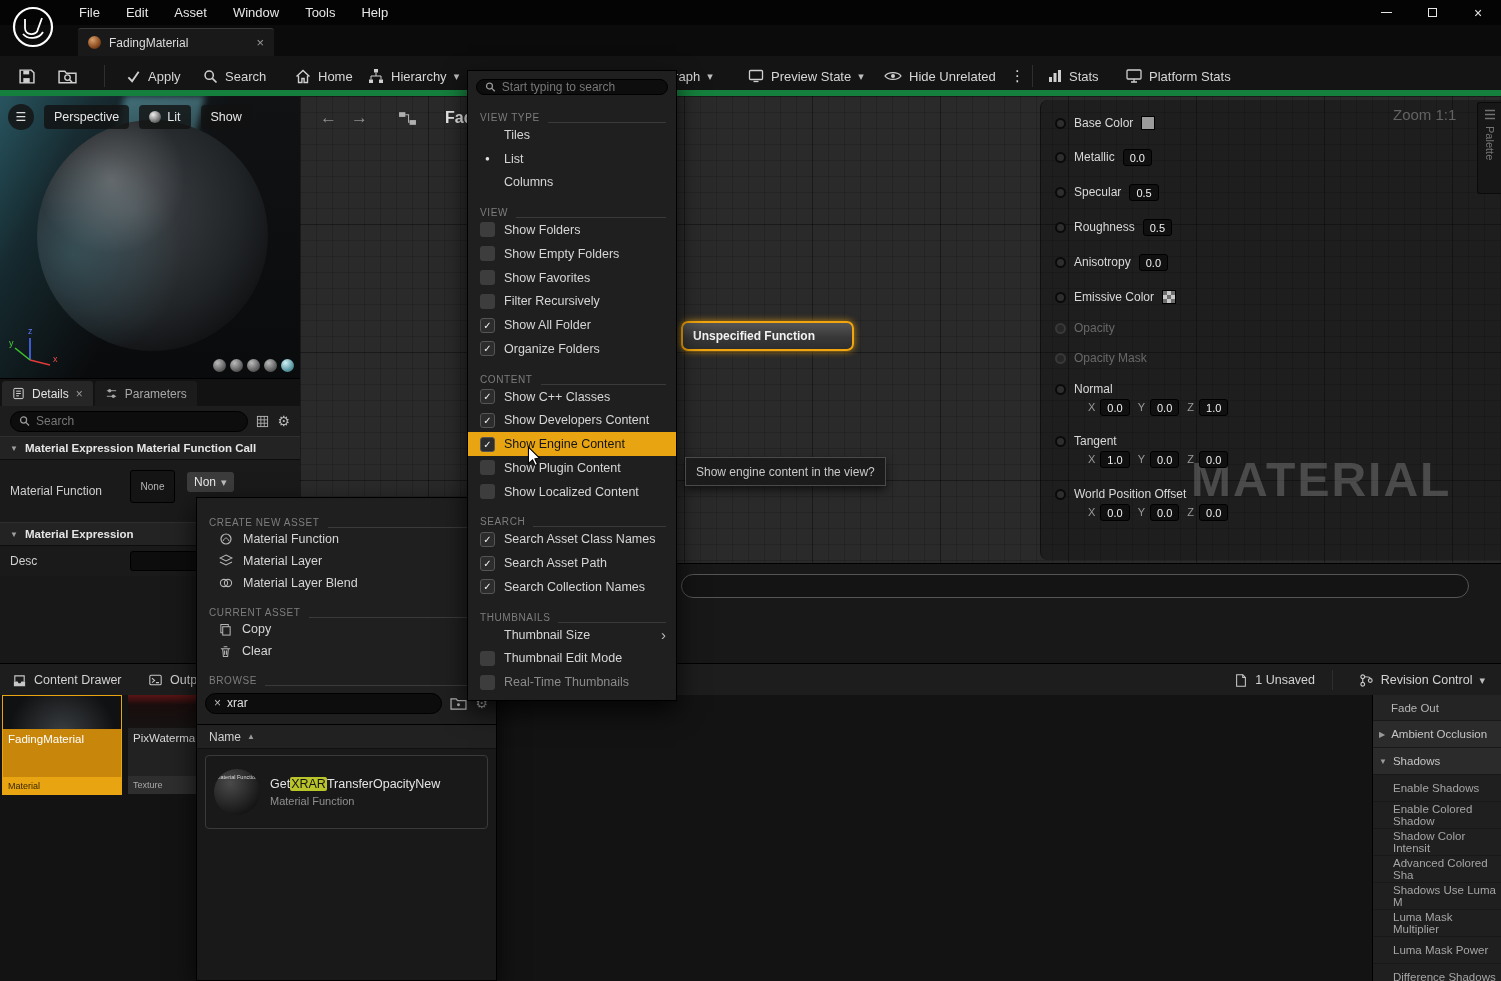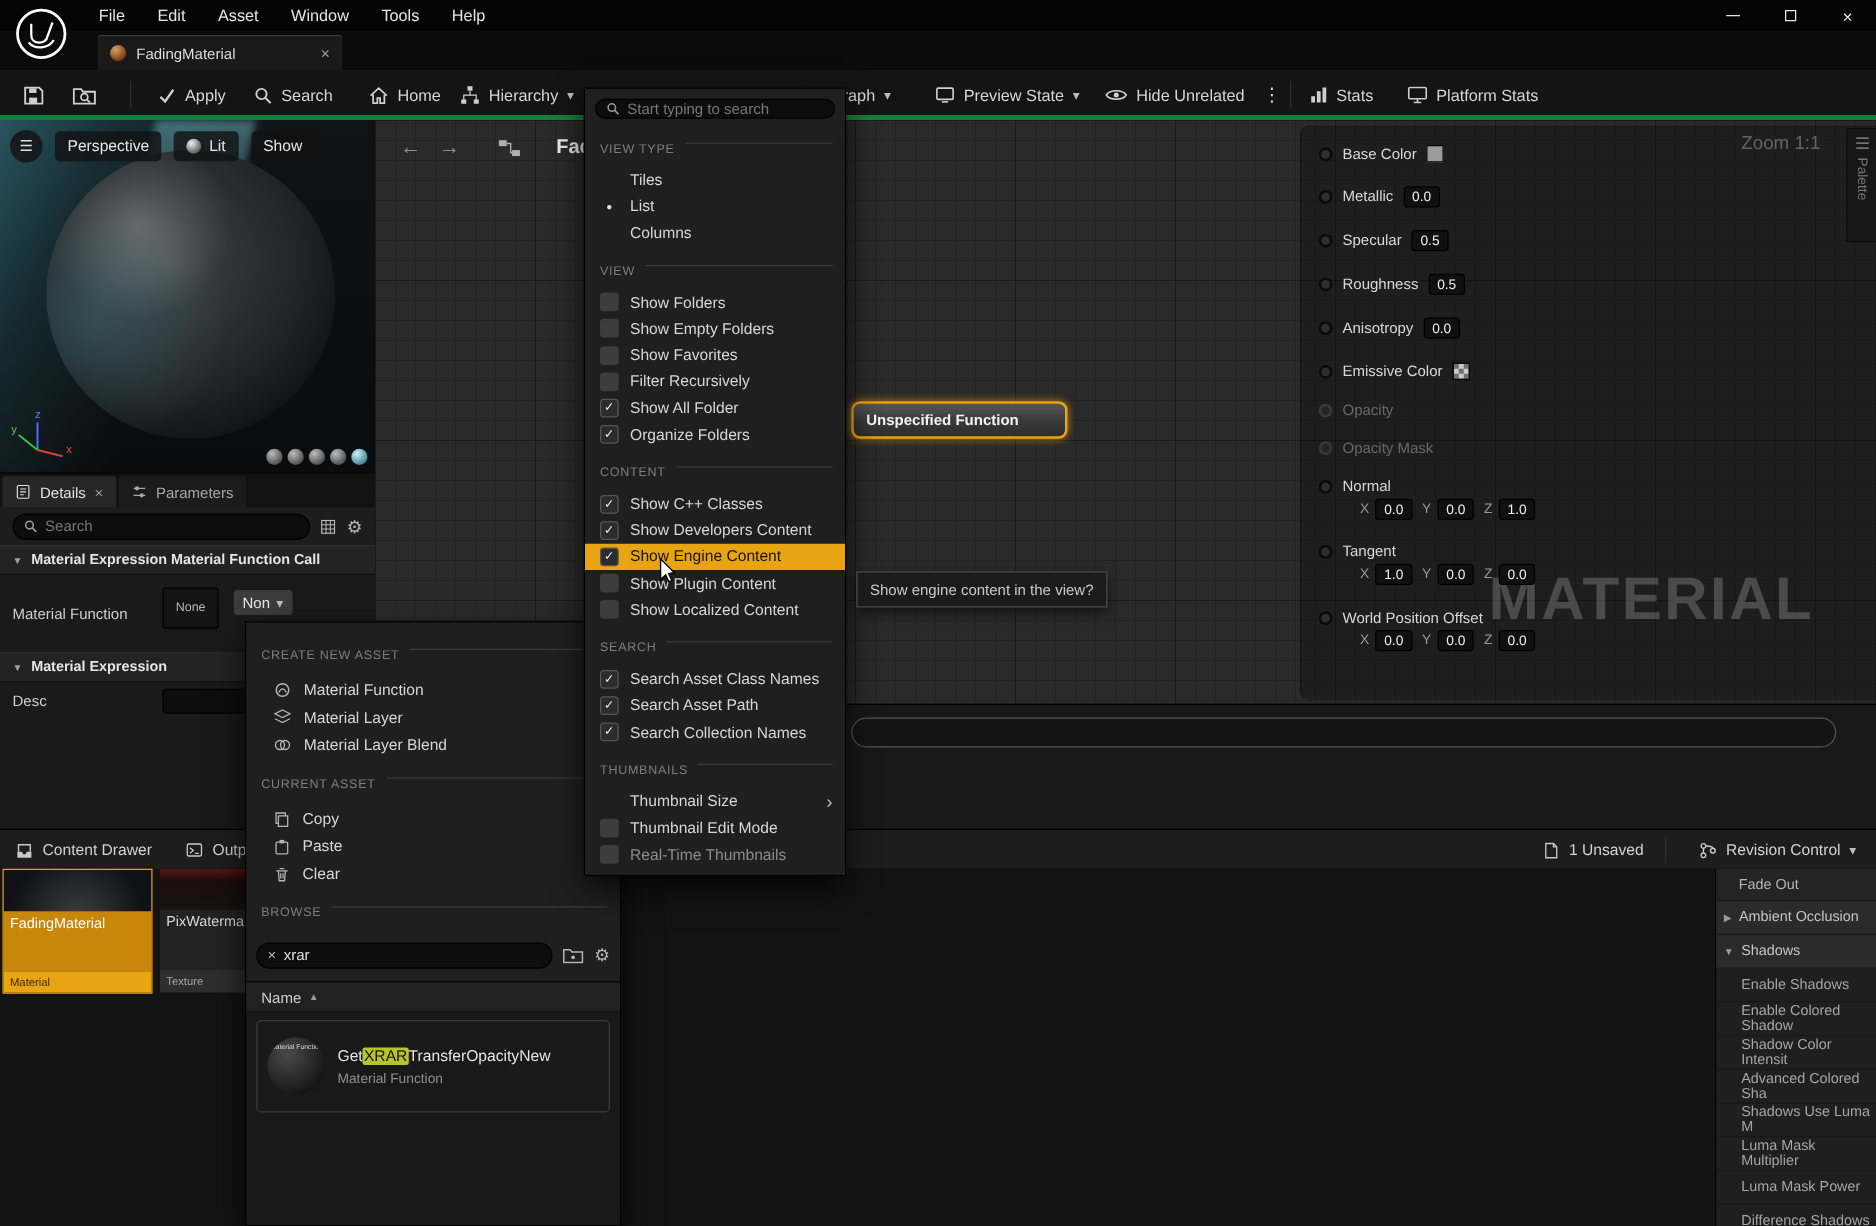--- a/index.html
+++ b/index.html
@@ -18,21 +18,21 @@
   .logo{position:absolute;left:9px;top:3px;width:48px;height:48px;z-index:5}
 
   
   .tabbar{position:absolute;left:0;top:25px;width:100%;height:31px;background:#0b0b0b}
   .tab{position:absolute;left:78px;top:3px;width:196px;height:28px;background:#191919;border-top:1px solid #3a3a3a;border-radius:3px 3px 0 0;display:flex;align-items:center;gap:8px;padding:0 10px}
   .tab-ic{width:13px;height:13px;border-radius:50%;background:radial-gradient(circle at 35% 30%,#d9a06a,#8a4a20 60%,#35190a)}
   .tab-lb{font-size:12px;color:#dcdcdc;flex:1}
   .tab-x{color:#9a9a9a;font-size:13px}
 
   
-  .toolbar{position:absolute;left:0;top:56px;width:100%;height:40px;background:#141414;border-bottom:4px solid #15803d}
+  .toolbar{position:absolute;left:0;top:56px;width:100%;height:40px;background:#141414;border-bottom:6px solid #15803d}
   .tbtn{position:absolute;top:0;height:40px;display:flex;align-items:center;gap:7px;color:#d6d6d6;font-size:13px}
   .tbtn svg{color:#cfcfcf}
   .chev{color:#bdbdbd;font-size:11px}
   .vsep{position:absolute;top:9px;width:1px;height:22px;background:#2e2e2e}
 
   
   .viewport{position:absolute;left:0;top:96px;width:300px;height:282px;background:#0a0b0c;overflow:hidden}
   .vp-bg{position:absolute;inset:0;background:
     linear-gradient(118deg,rgba(64,150,170,.5) 0%,rgba(38,92,105,.35) 22%,rgba(10,14,16,0) 52%),
     linear-gradient(#101214,#0a0b0c)}
@@ -122,21 +122,21 @@
   .rpanel{position:absolute;right:0;top:0;width:129px;height:286px;background:#1f1f1f;border-left:1px solid #000;overflow:hidden}
   .rp-row{display:flex;align-items:center;font-size:11.5px;color:#b5b5b5;border-bottom:1px solid #181818;padding-left:18px}
   .rp-plain{height:26px;background:#242424}
   .rp-head{height:27px;background:#2b2b2b;padding-left:6px;gap:6px;color:#c5c5c5}
   .rp-head .chev{font-size:8px;color:#9a9a9a}
   .rp-child{height:27px;background:#1f1f1f;padding-left:20px;color:#a5a5a5}
 
   
   .fmenu{position:absolute;left:467px;top:70px;width:210px;height:631px;background:#1f1f1f;border:1px solid #000;box-shadow:0 10px 24px rgba(0,0,0,.75);z-index:50;padding:6px 0;display:flex;flex-direction:column}
   .fsearch{margin:2px 8px 4px;height:22px}
-  .slabel{height:22px;display:flex;align-items:flex-start;gap:8px;padding:0 10px 0 12px;font-size:10px;letter-spacing:.6px;color:#7d7d7d;margin-top:15px}
+  .slabel{height:22px;display:flex;align-items:flex-end;gap:8px;padding:0 10px 0 12px;font-size:10px;letter-spacing:.6px;color:#7d7d7d;margin-top:2px}
   .slabel::after{content:"";flex:1;height:1px;background:#3a3a3a}
   .frow{height:24px;display:flex;align-items:center;gap:9px;padding:0 10px 0 12px;font-size:12.5px;color:#d6d6d6}
   .frow .lbl{flex:1;white-space:nowrap}
   .frow.dim .lbl{color:#8b8b8b}
   .frow.hl{background:#e9a411;color:#141414}
   .frow.hl .lbl{color:#141414}
   .rslot{width:15px;text-align:center;font-size:8px;color:#e0e0e0}
   .cb{width:15px;height:15px;border-radius:3px;background:#3d3d3d;flex:0 0 auto;display:flex;align-items:center;justify-content:center;font-size:10px;color:#f2f2f2}
   .cb.on{background:#2c2c2c;border:1px solid #555}
   .subarrow{font-size:15px;color:#bdbdbd;line-height:1}
@@ -609,27 +609,20 @@
       </div>
     <div class="arow">
       <svg width="13" height="13" viewBox="0 0 14 14">
           <rect x="4" y="4" width="8" height="9" fill="none" stroke="currentColor" stroke-width="1.1"></rect>
           <path d="M10 4V1.5H2v9h2" fill="none" stroke="currentColor" stroke-width="1.1"></path>
         </svg>
       <span>Copy</span>
     </div>
     <div class="arow">
       <svg width="13" height="13" viewBox="0 0 14 14">
-          <rect x="2" y="3" width="10" height="10" rx="1" fill="none" stroke="currentColor" stroke-width="1.1"></rect>
-          <rect x="5" y="1" width="4" height="3" fill="currentColor"></rect>
-        </svg>
-      <span>Paste</span>
-    </div>
-    <div class="arow">
-      <svg width="13" height="13" viewBox="0 0 14 14">
           <path d="M2 4h10M5 2h4M4 4l.7 8.5h4.6L10 4M6 6v4.5M8 6v4.5" stroke="currentColor" fill="none" stroke-width="1.1"></path>
         </svg>
       <span>Clear</span>
     </div>
     <div class="slabel">
         <span>BROWSE</span>
       </div>
     <div class="asearch">
       <div class="pill">
         <span style="color:#bbb;font-size:12px">×</span>

